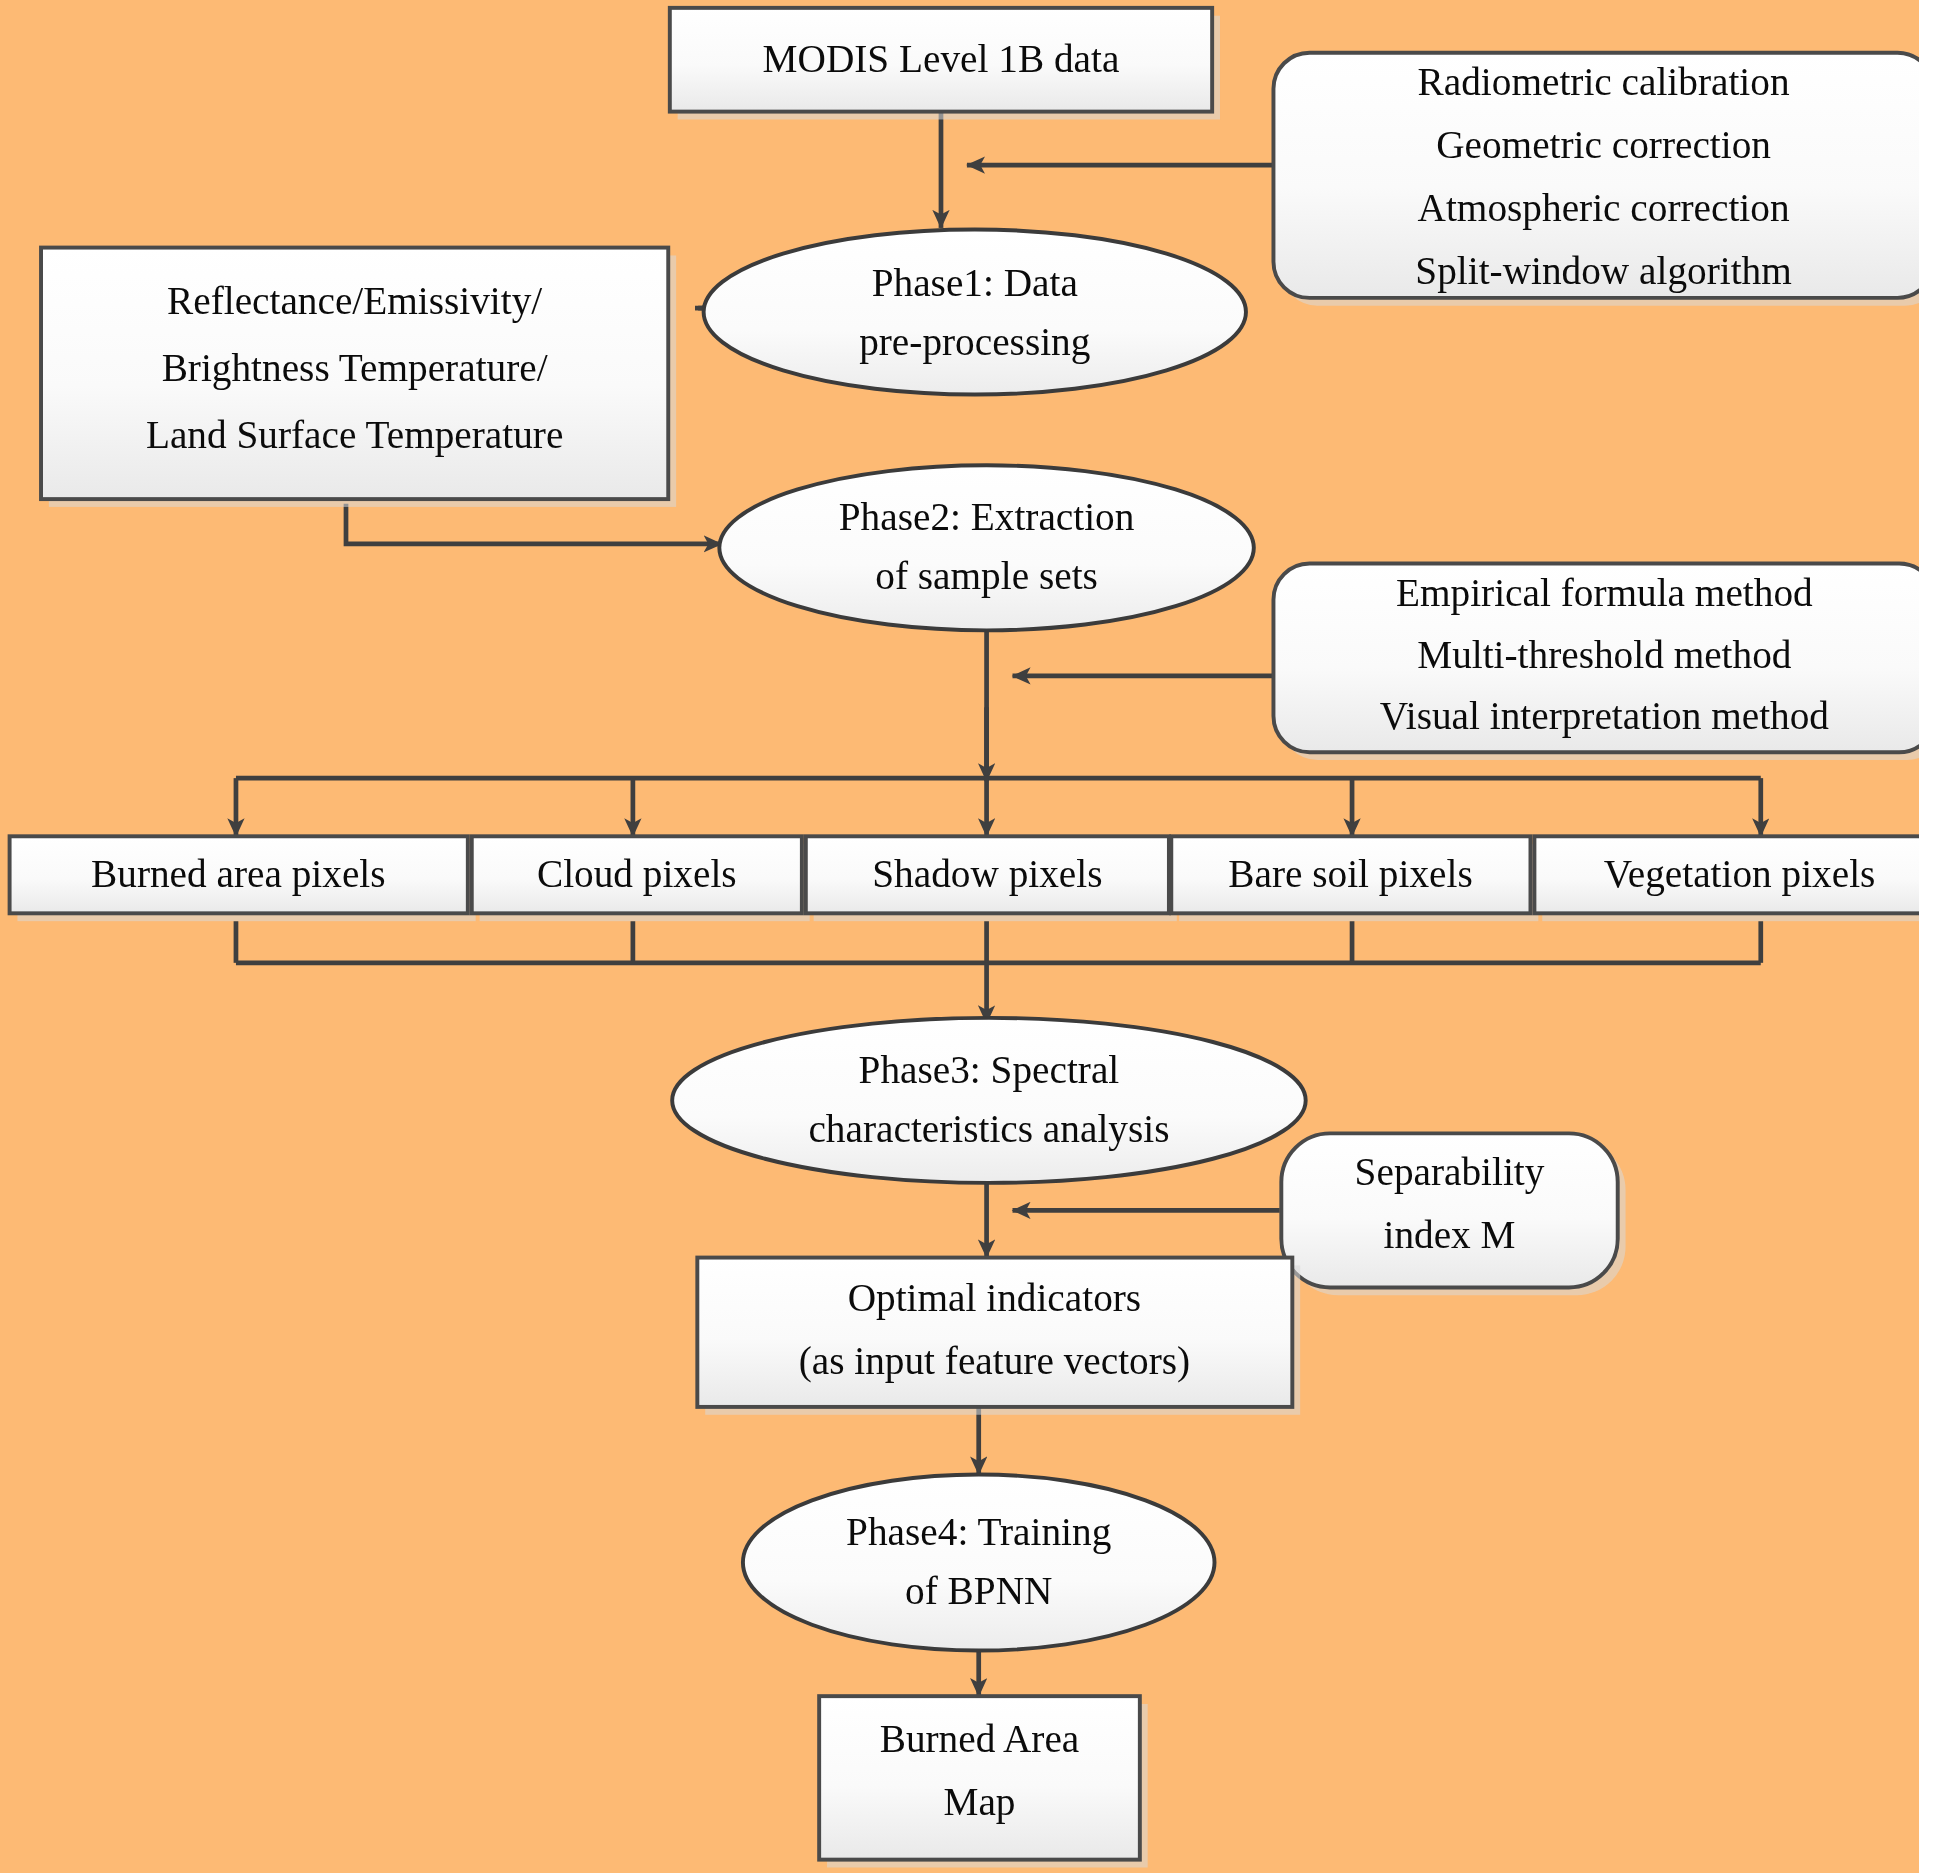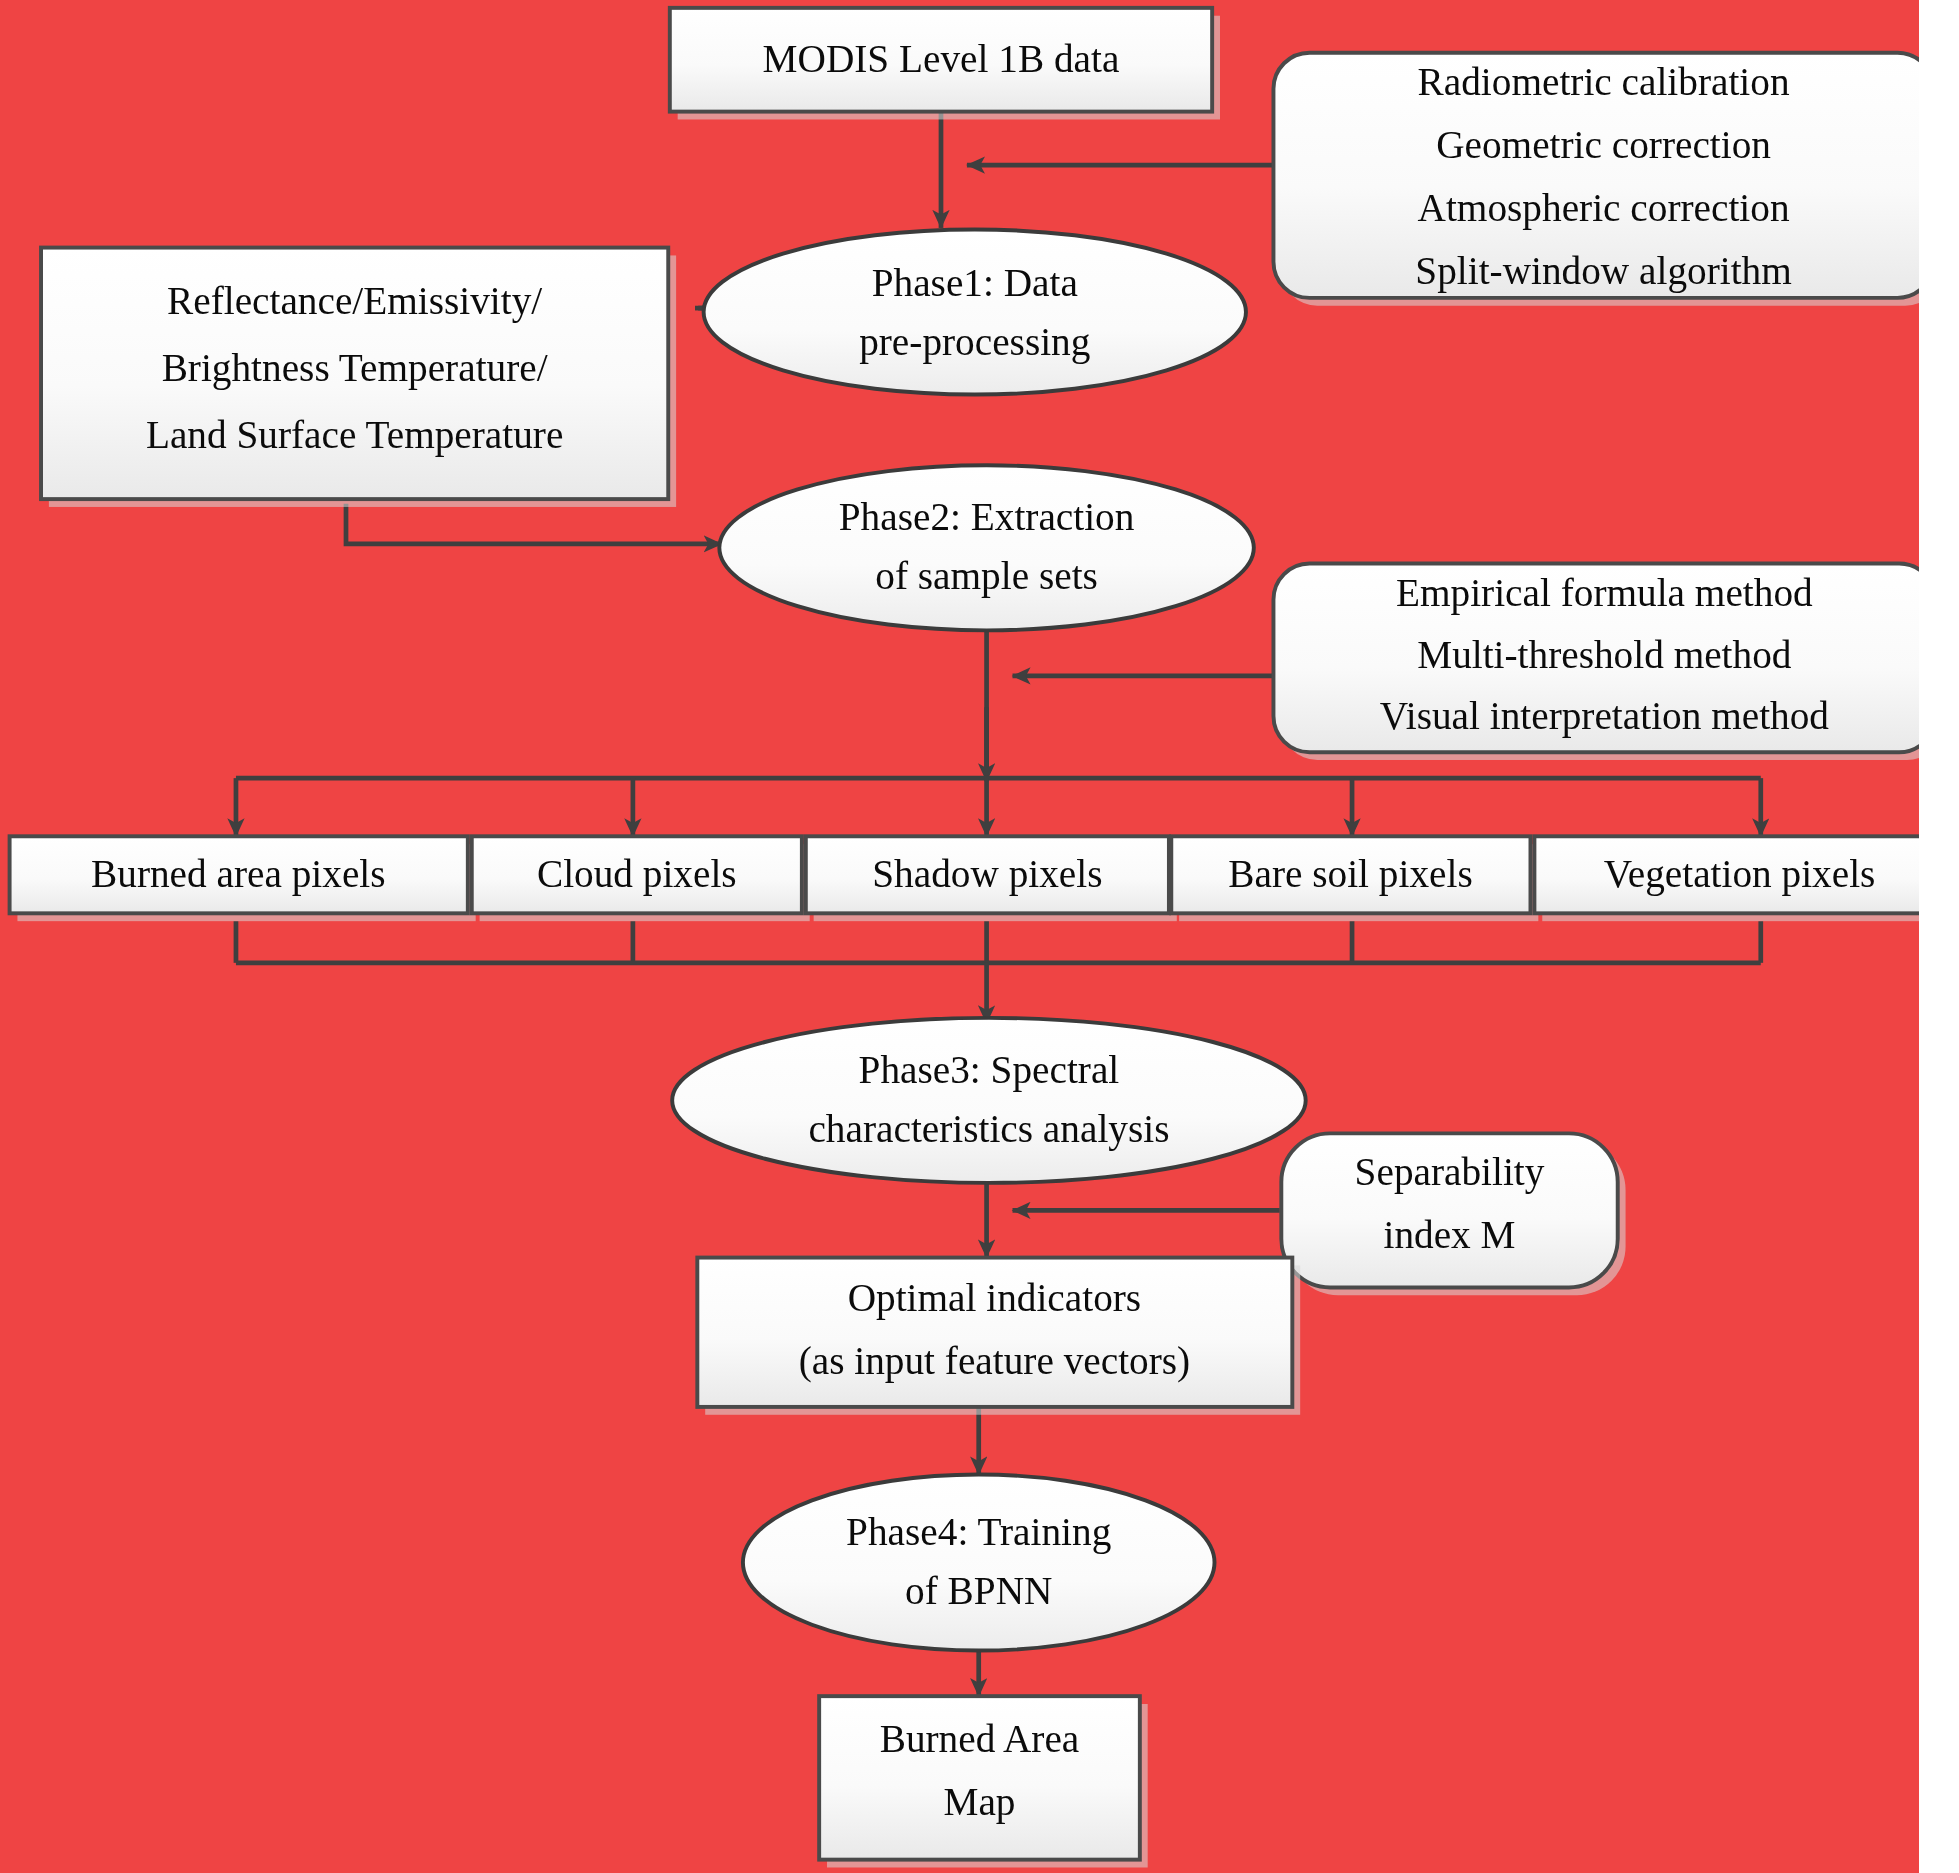--- a/index.html
+++ b/index.html
@@ -7,21 +7,21 @@
     padding: 0;
     background: #ffffff;
   }
   body {
     font-family: "Liberation Serif", "DejaVu Serif", serif;
   }
   #canvas-wrap {
     position: relative;
     width: 1919px;
     height: 1873px;
-    background: #ef4444;
+    background: #fdba74;
     overflow: hidden;
   }
   svg#flow {
     position: absolute;
     left: 0;
     top: 0;
     width: 1959px;
     height: 1873px;
   }
   .node-text {

